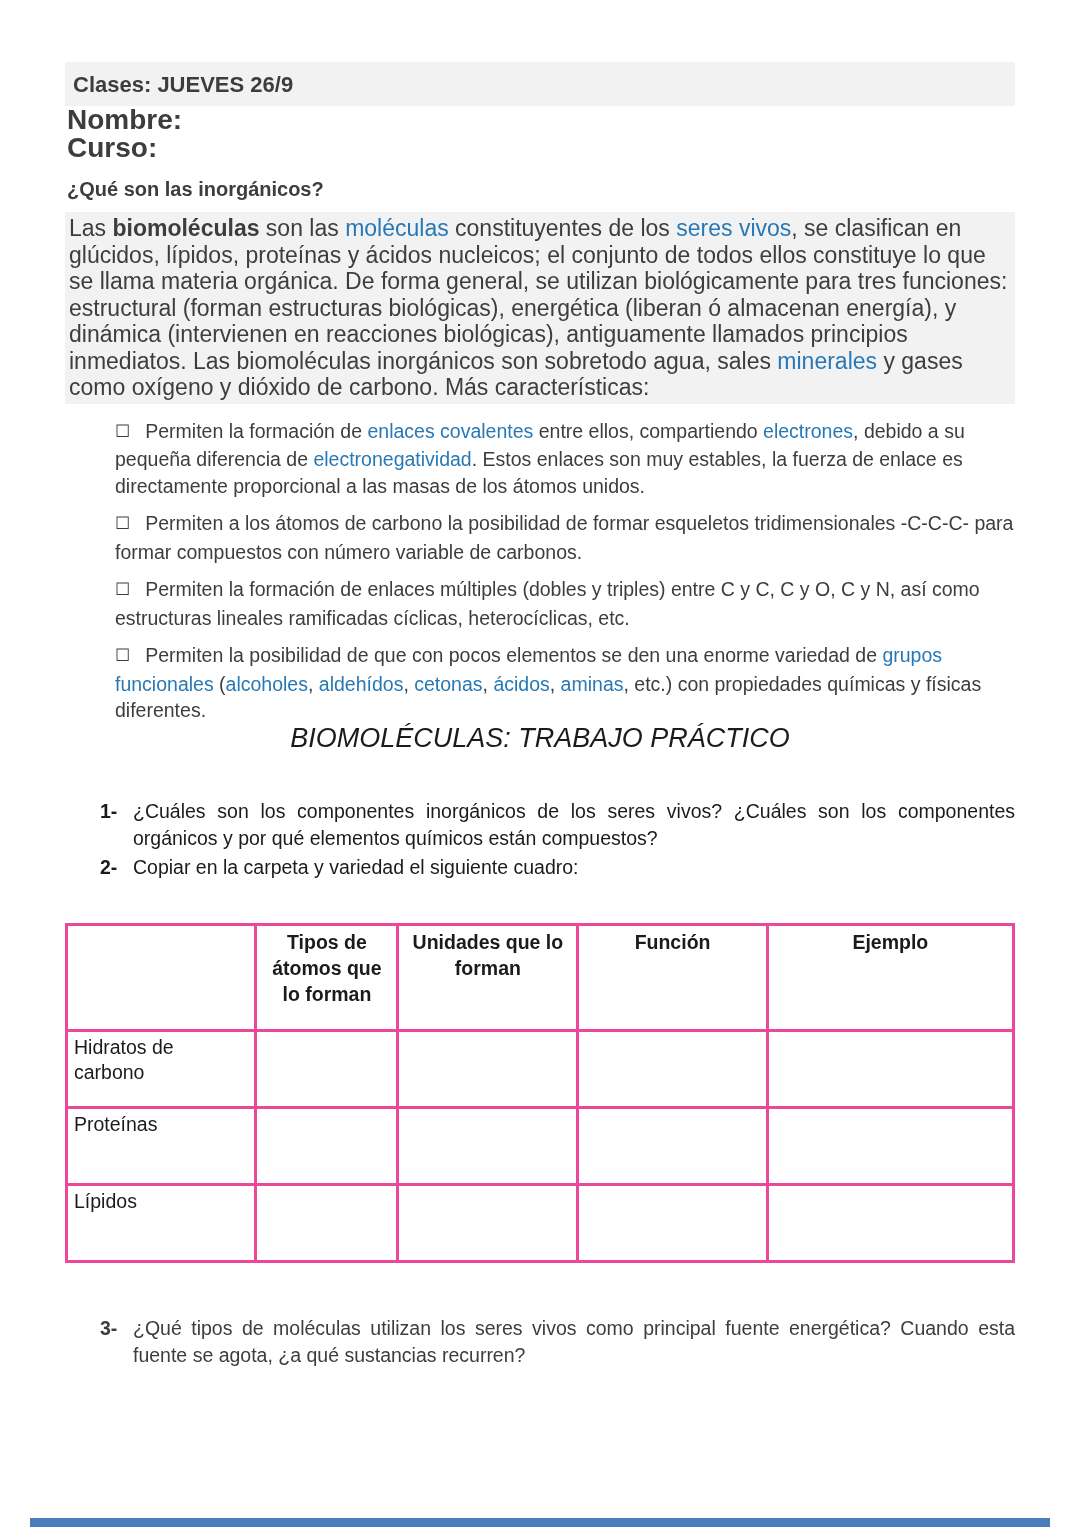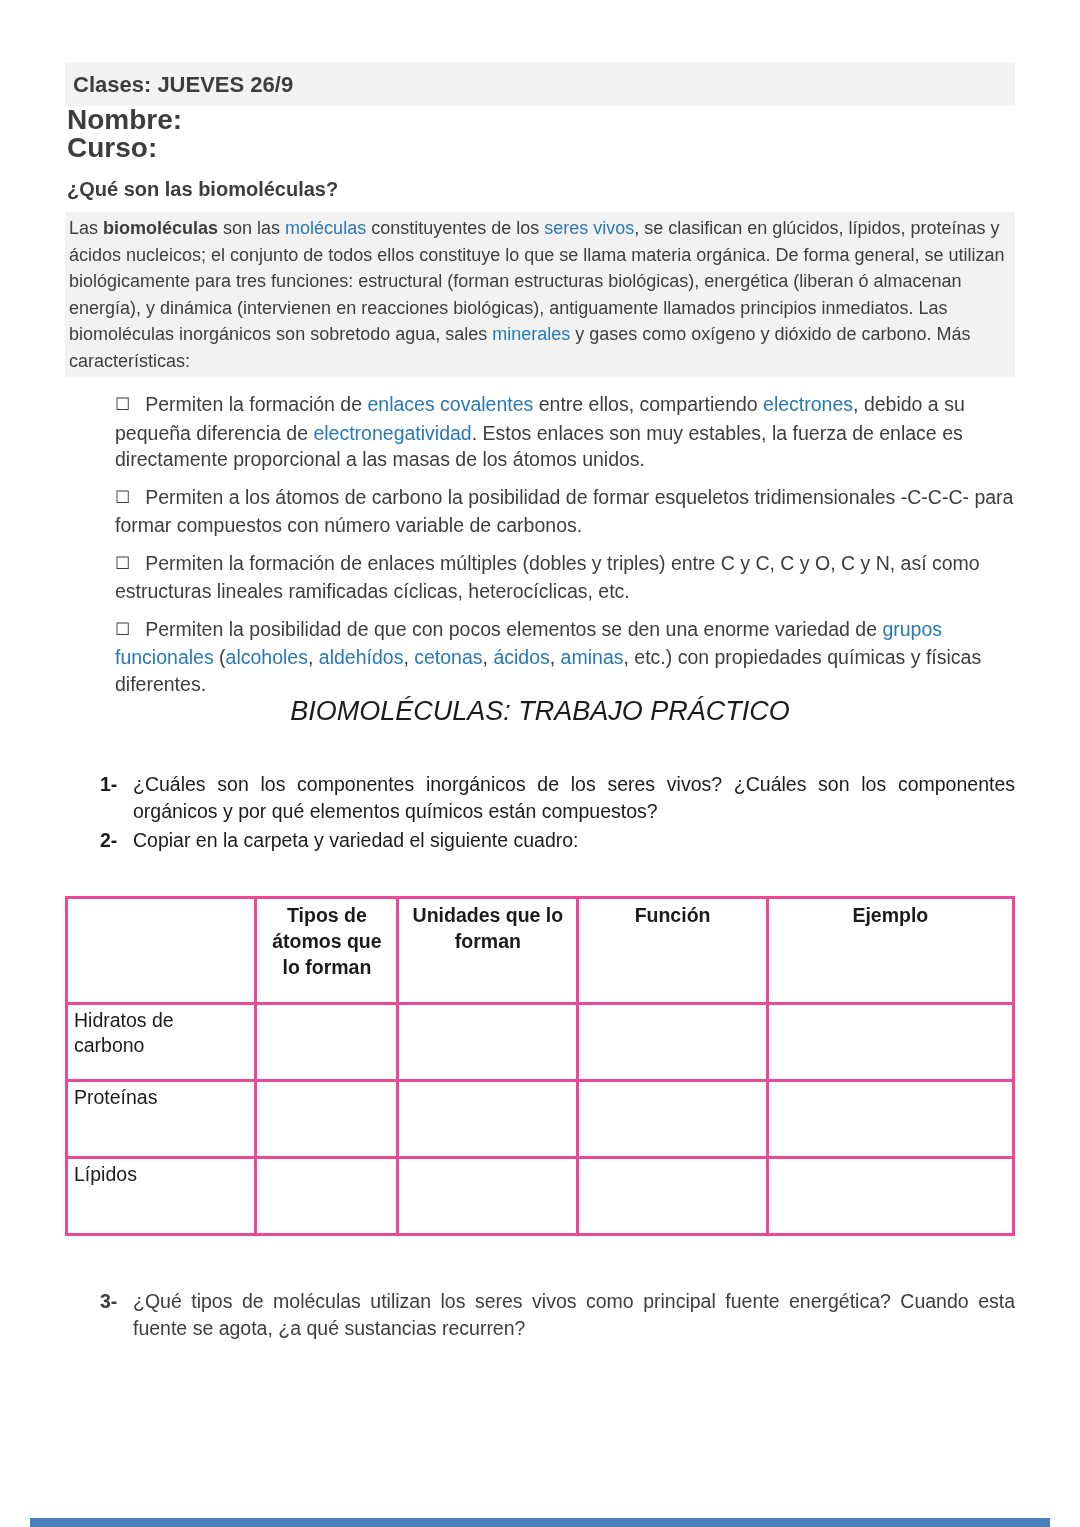--- a/index.html
+++ b/index.html
@@ -55,21 +55,21 @@
     line-height: 28px;
     margin-top: 13px;
     margin-bottom: 9px;
     padding-left: 2px;
     color: var(--c-text);
   }
 
   .intro-block {
     background: var(--c-shade);
     padding: 3px 4px;
-    font-size: 18px;
+    font-size: 23px;
     line-height: 26.5px;
   }
 
   .seg-bold { font-weight: bold; }
   .seg-link { color: var(--c-link); }
 
   .bullets { margin-top: 14px; margin-left: 48px; }
   .bullet {
     font-size: 19.5px;
     line-height: 26.5px;
@@ -143,21 +143,21 @@
 
 <div class="page">
   <div class="content">
 
     <div class="header-block">
       <div class="clases-line">Clases: JUEVES 26/9</div>
     </div>
 
     <div class="label-line">Nombre:</div>
     <div class="label-line">Curso:</div>
-    <div class="question-heading">¿Qué son las biomoléculas?</div>
+    <div class="question-heading">¿Qué son las inorgánicos?</div>
 
     <div class="intro-block"><span>Las </span><span class="seg-bold">biomoléculas</span><span> son las </span><span class="seg-link">moléculas</span><span> constituyentes de los </span><span class="seg-link">seres vivos</span><span>, se clasifican en glúcidos, lípidos, proteínas y ácidos nucleicos; el conjunto de todos ellos constituye lo que se llama materia orgánica. De forma general, se utilizan biológicamente para tres funciones: estructural (forman estructuras biológicas), energética (liberan ó almacenan energía), y dinámica (intervienen en reacciones biológicas), antiguamente llamados principios inmediatos. Las biomoléculas inorgánicos son sobretodo agua, sales </span><span class="seg-link">minerales</span><span> y gases como oxígeno y dióxido de carbono. Más características:</span></div>
 
     <div class="bullets">
       <div class="bullet">
         <span class="checkbox">☐</span><span><span>Permiten la formación de </span><span class="seg-link">enlaces covalentes</span><span> entre ellos, compartiendo </span><span class="seg-link">electrones</span><span>, debido a su pequeña diferencia de </span><span class="seg-link">electronegatividad</span><span>. Estos enlaces son muy estables, la fuerza de enlace es directamente proporcional a las masas de los átomos unidos.</span></span>
       </div>
       <div class="bullet">
         <span class="checkbox">☐</span><span><span>Permiten a los átomos de carbono la posibilidad de formar esqueletos tridimensionales -C-C-C- para formar compuestos con número variable de carbonos.</span></span>
       </div>

